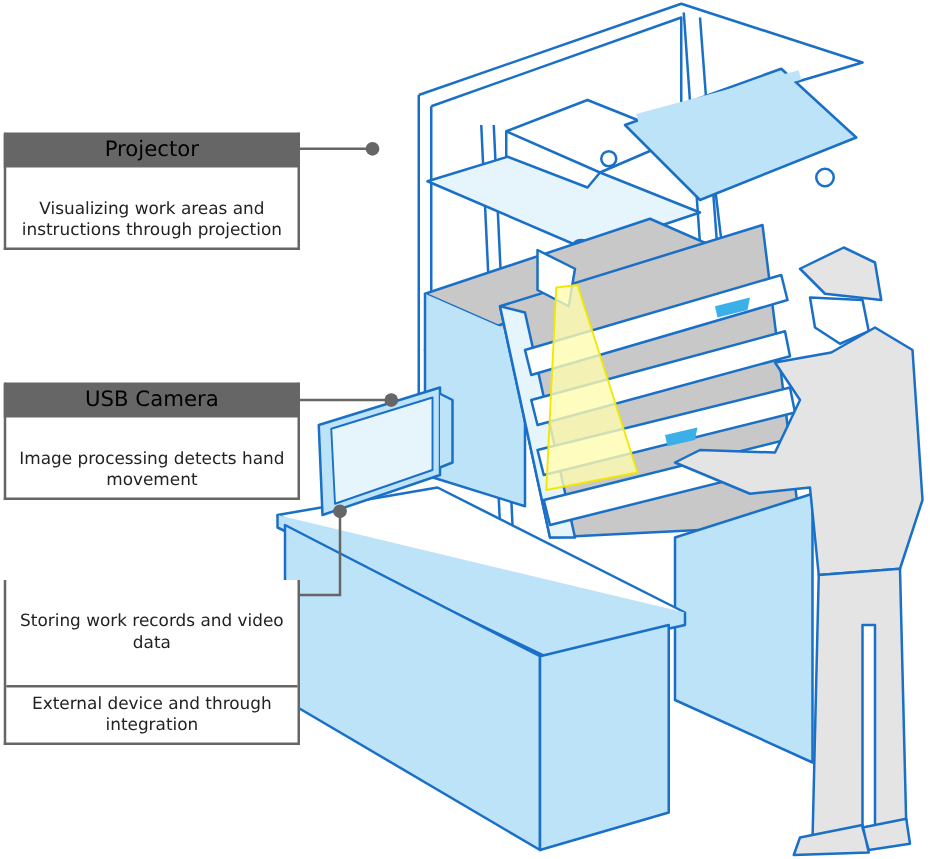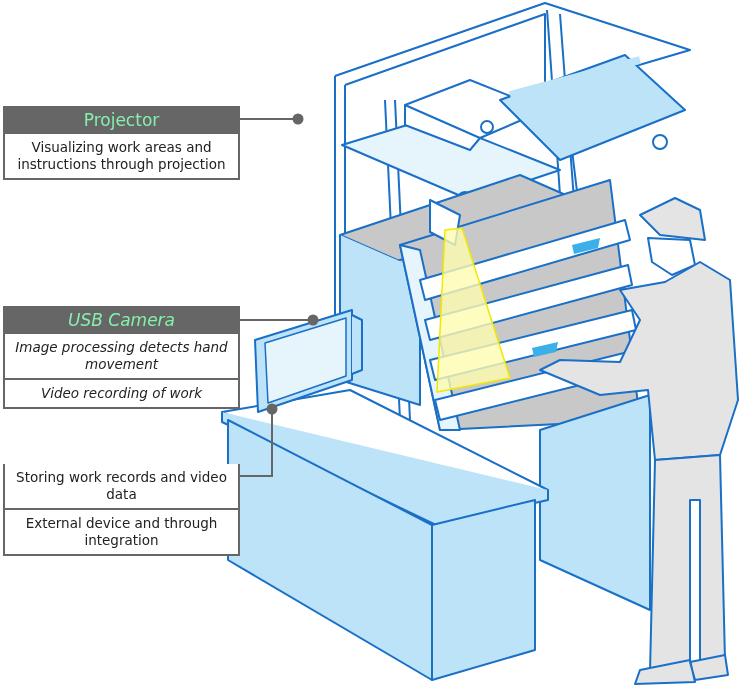--- a/index.html
+++ b/index.html
@@ -1,19 +1,19 @@
 <!DOCTYPE html>
 <html><head>
 <meta charset="utf-8">
 <style>
   html,body{margin:0;padding:0;background:#fff;}
   body{width:744px;height:687px;position:relative;overflow:hidden;font-family:"DejaVu Sans","Liberation Sans",sans-serif;}
   .card{position:absolute;left:3px;width:237px;border:2px solid #666;border-top:none;background:#fff;box-sizing:border-box;}
-  .card-head{background:#666;color:#86efac;text-align:center;font-size:17px;height:28px;line-height:28px;margin:0 -2px;border-radius:2px 2px 0 0;}
-  .card-row{font-size:13.5px;color:#222;text-align:center;line-height:17px;padding:5px 4px;border-top:2px solid #666;}
+  .card-head{background:#666;color:#000000;text-align:center;font-size:17px;height:28px;line-height:28px;margin:0 -2px;border-radius:2px 2px 0 0;}
+  .card-row{font-size:13.5px;color:#222;text-align:center;line-height:17px;padding:5px 4px;border-top:2px solid #666;margin-top:20px;}
   .card-row:first-of-type{border-top:none;}
   .card-head + .card-row{border-top:none;}
   svg.illus{position:absolute;left:0;top:0;}
 </style>
 </head>
 <body>
 
 <svg class="illus" width="744" height="687" viewBox="0 0 744 687">
   <g stroke="#1a6fc7" stroke-width="2" stroke-linejoin="round" fill="none">
 
@@ -78,22 +78,21 @@
     <circle cx="313" cy="320" r="5.5"></circle>
     <circle cx="272" cy="409" r="5.5"></circle>
   </g>
 </svg>
 
 <div class="card" style="top:106px;">
   <div class="card-head">Projector</div>
   <div class="card-row">Visualizing work areas and instructions through projection</div>
 </div>
 
-<div class="card" style="top:306px;font-style:italic;">
+<div class="card" style="top:306px;">
   <div class="card-head">USB Camera</div>
   <div class="card-row">Image processing detects hand movement</div>
-  <div class="card-row">Video recording of work</div>
 </div>
 
 <div class="card" style="top:464px;">
   <div class="card-row">Storing work records and video data</div>
   <div class="card-row">External device and through integration</div>
 </div>
 
 </body></html>

